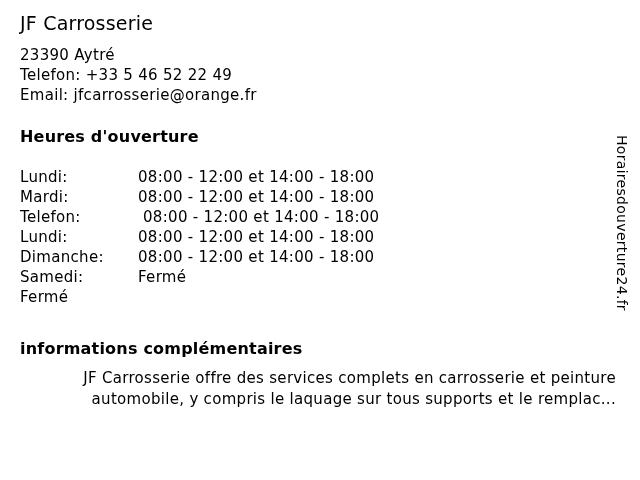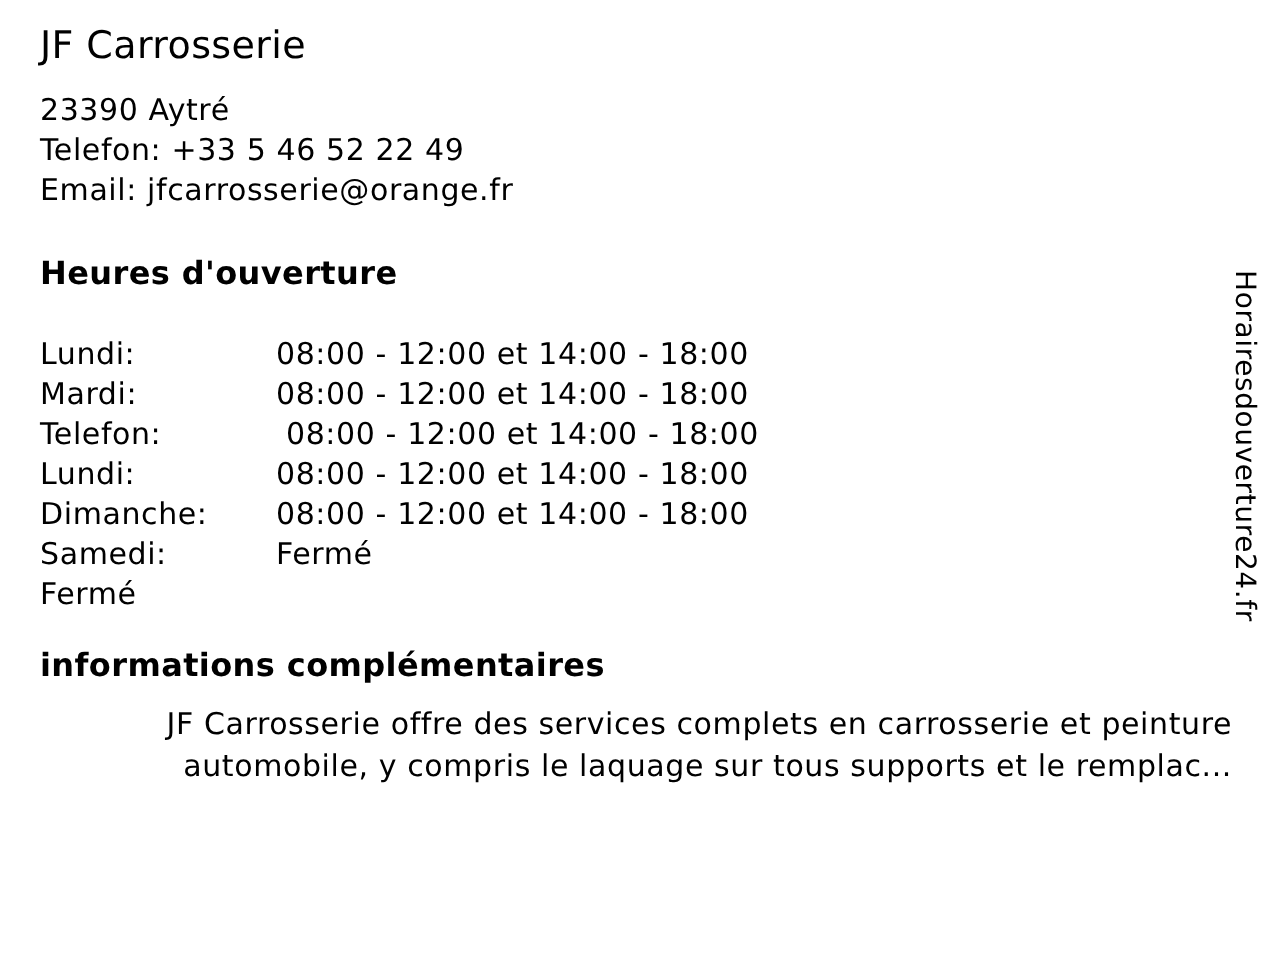--- a/index.html
+++ b/index.html
@@ -52,21 +52,21 @@
   }
   .hours-day {
     width: 118px;
     flex: 0 0 118px;
   }
   
   .hours-row:nth-child(3) .hours-time {
     padding-left: 5px;
   }
   .info-heading {
-    margin-top: 16px;
+    margin-top: 32px;
   }
   .info-text {
     margin: 10px 0 0 0;
     font-size: 15px;
     line-height: 21px;
     letter-spacing: 0.3px;
     max-width: 596px;
     text-align: right;
   }
   .watermark {

